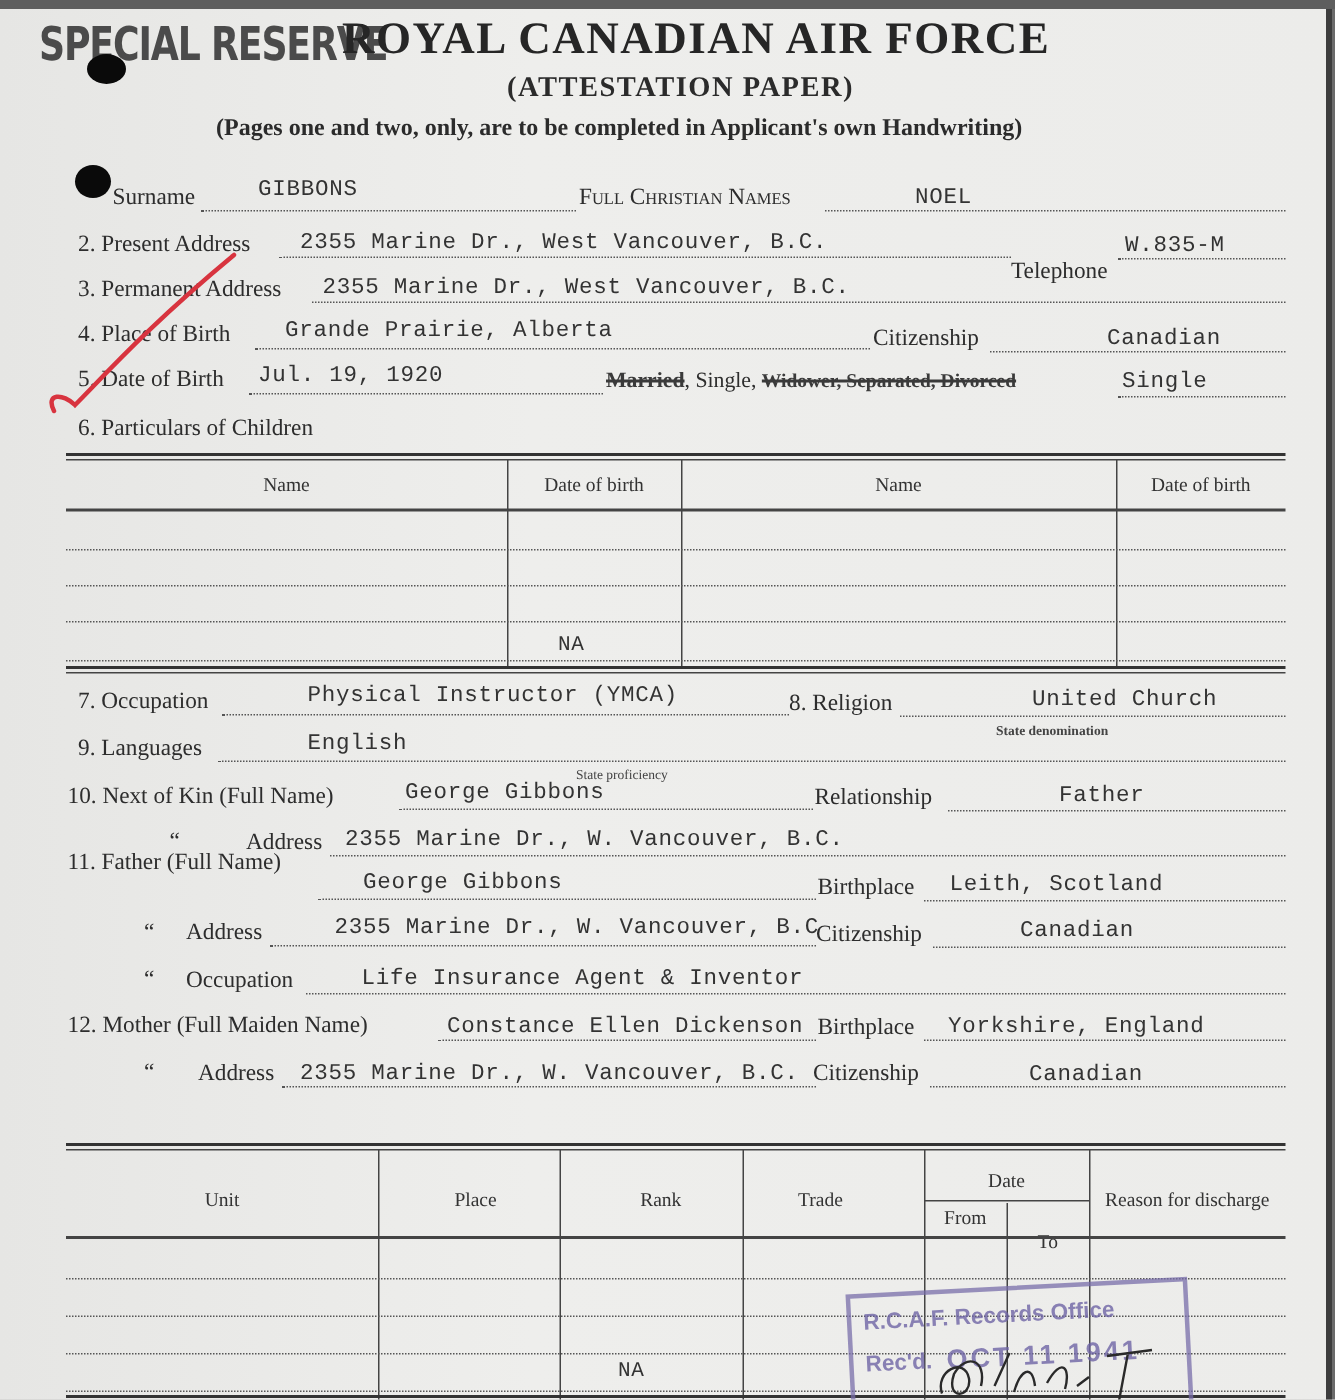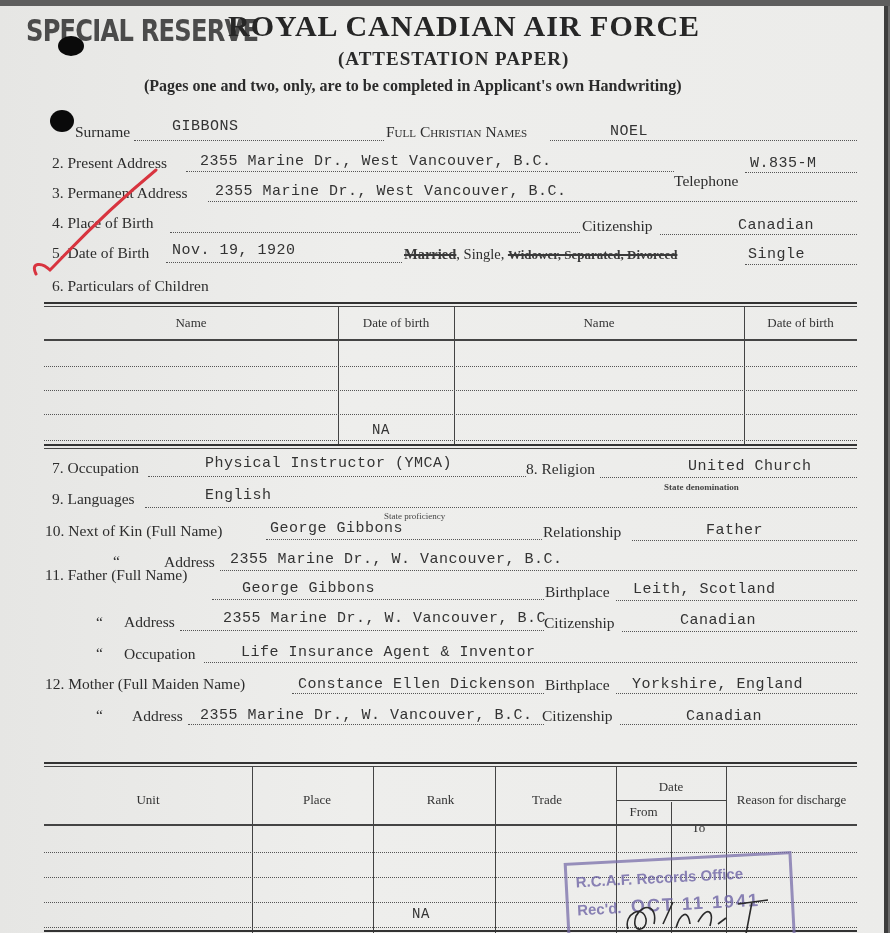--- a/index.html
+++ b/index.html
@@ -67,27 +67,28 @@
   <div class="abs lbl" style="left:674px; top:166px;">Telephone</div>
   <div class="dots" style="left:745px; top:166px; width:112px;"></div>
   <div class="abs tw" style="left:750px; top:149px;">W.835-M</div>
 
   <div class="abs lbl" style="left:52px; top:178px;"><span>3.</span> <span>Permanent Address</span></div>
   <div class="dots" style="left:208px; top:195px; width:649px;"></div>
   <div class="abs tw" style="left:215px; top:177px;">2355 Marine Dr., West Vancouver, B.C.</div>
 
   <div class="abs lbl" style="left:52px; top:208px;"><span>4.</span> <span>Place of Birth</span></div>
   <div class="dots" style="left:170px; top:226px; width:410px;"></div>
+  <div class="abs tw" style="left:190px; top:206px;">Grande Prairie, Alberta</div>
   <div class="abs lbl" style="left:582px; top:211px;">Citizenship</div>
   <div class="dots" style="left:660px; top:228px; width:197px;"></div>
   <div class="abs tw" style="left:738px; top:211px;">Canadian</div>
 
   <div class="abs lbl" style="left:52px; top:238px;"><span>5.</span> <span>Date of Birth</span></div>
   <div class="dots" style="left:166px; top:256px; width:236px;"></div>
-  <div class="abs tw" style="left:172px; top:236px;">Nov. 19, 1920</div>
+  <div class="abs tw" style="left:172px; top:236px;">Jul. 19, 1920</div>
   <div class="abs lbl" style="left:404px; top:240px; font-size:14.5px;"><span class="strike">Married</span><span>, Single, </span><span class="strike" style="font-size:13px;">Widower, Separated, Divorced</span></div>
   <div class="dots" style="left:745px; top:258px; width:112px;"></div>
   <div class="abs tw" style="left:748px; top:240px;">Single</div>
 
   <svg class="abs" style="left:28px; top:160px;" width="140" height="120">
     <path d="M8 108 C 2 96, 14 96, 22 104 C 40 86, 70 52, 128 4" stroke="#d8343f" stroke-width="3" fill="none" stroke-linecap="round"></path>
   </svg>
 
   <div class="abs lbl" style="left:52px; top:271px;"><span>6.</span> <span>Particulars of Children</span></div>
   <div>

